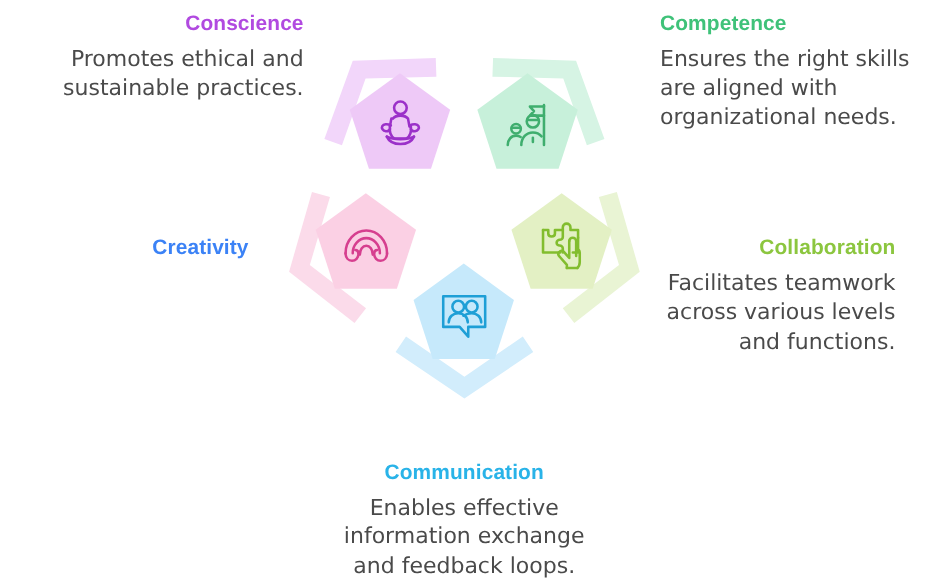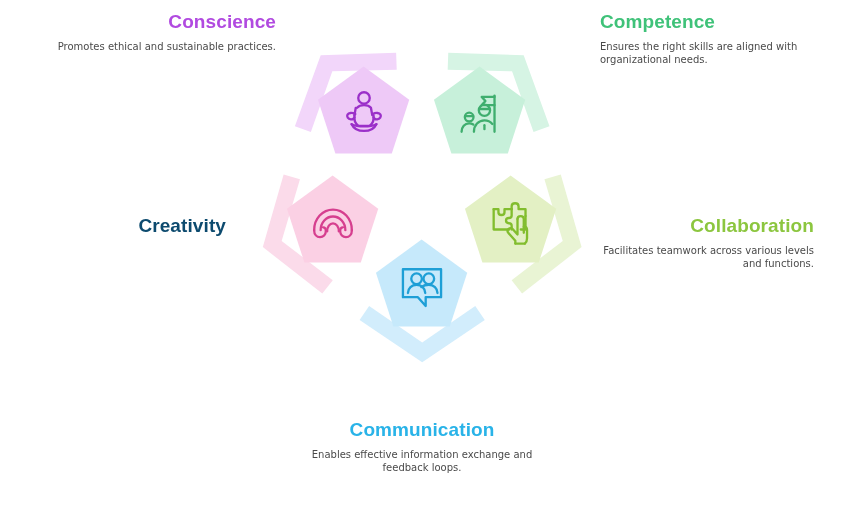--- a/index.html
+++ b/index.html
@@ -28,21 +28,21 @@
     font-family: Liberation Sans, sans-serif;
     font-weight: bold;
     font-size: 19px;
     letter-spacing: .1px;
     margin: 0 0 7px 0;
     line-height: 1.1;
     white-space: nowrap;
   }
   .label-desc {
     font-family: "DejaVu Sans", sans-serif;
-    font-size: 10px;
+    font-size: 20px;
     line-height: 1.33;
     color: #4a4a4a;
     margin: 0;
   }
   .align-right  { text-align: right; }
   .align-left   { text-align: left; }
   .align-center { text-align: center; }
 
   
   .node {
@@ -176,21 +176,21 @@
   <div id="text-layer">
       <div class="label-block align-right" style="left: 18px; top: 12px; width: 258px;">
         <div class="label-title" style="color: rgb(177, 74, 224);">Conscience</div>
         <div class="label-desc">Promotes ethical and sustainable practices.</div>
       </div>
       <div class="label-block align-left" style="left: 600px; top: 12px; width: 262px;">
         <div class="label-title" style="color: rgb(63, 194, 121);">Competence</div>
         <div class="label-desc">Ensures the right skills are aligned with organizational needs.</div>
       </div>
       <div class="label-block align-right" style="left: 8px; top: 216px; width: 218px;">
-        <div class="label-title" style="color: #0c4a6e;">Creativity</div>
+        <div class="label-title" style="color: #3b82f6;">Creativity</div>
       </div>
       <div class="label-block align-left" style="left: 602px; top: 216px; width: 212px; text-align: right;">
         <div class="label-title" style="color: rgb(140, 198, 63);">Collaboration</div>
         <div class="label-desc">Facilitates teamwork across various levels and functions.</div>
       </div>
       <div class="label-block align-center" style="left: 296px; top: 420px; width: 252px;">
         <div class="label-title" style="color: rgb(41, 179, 232);">Communication</div>
         <div class="label-desc">Enables effective information exchange and feedback loops.</div>
       </div>
     </div>

